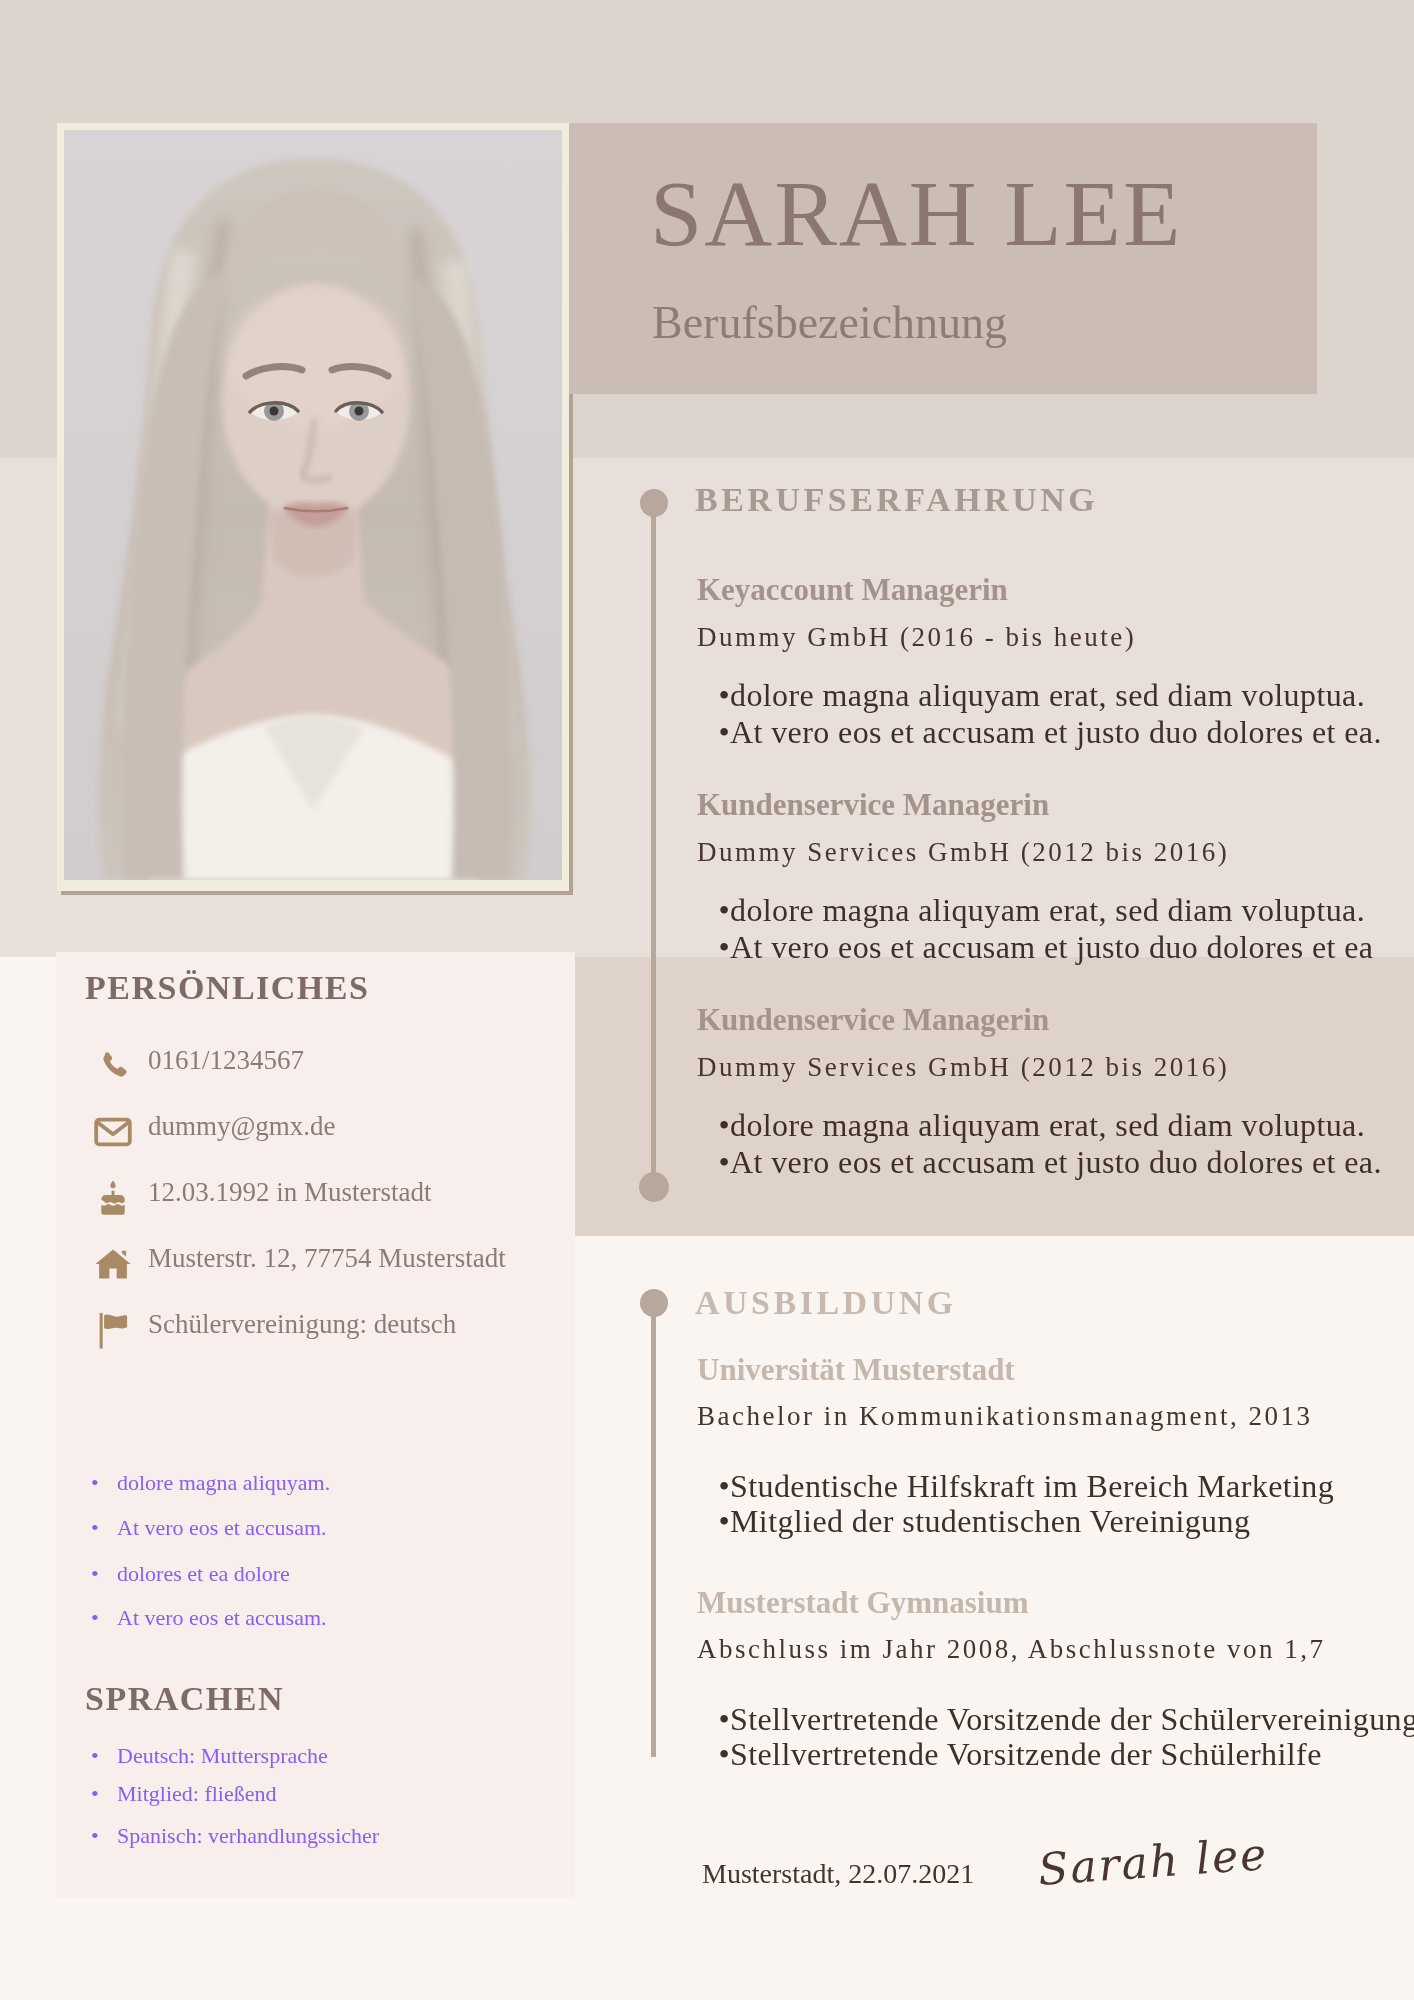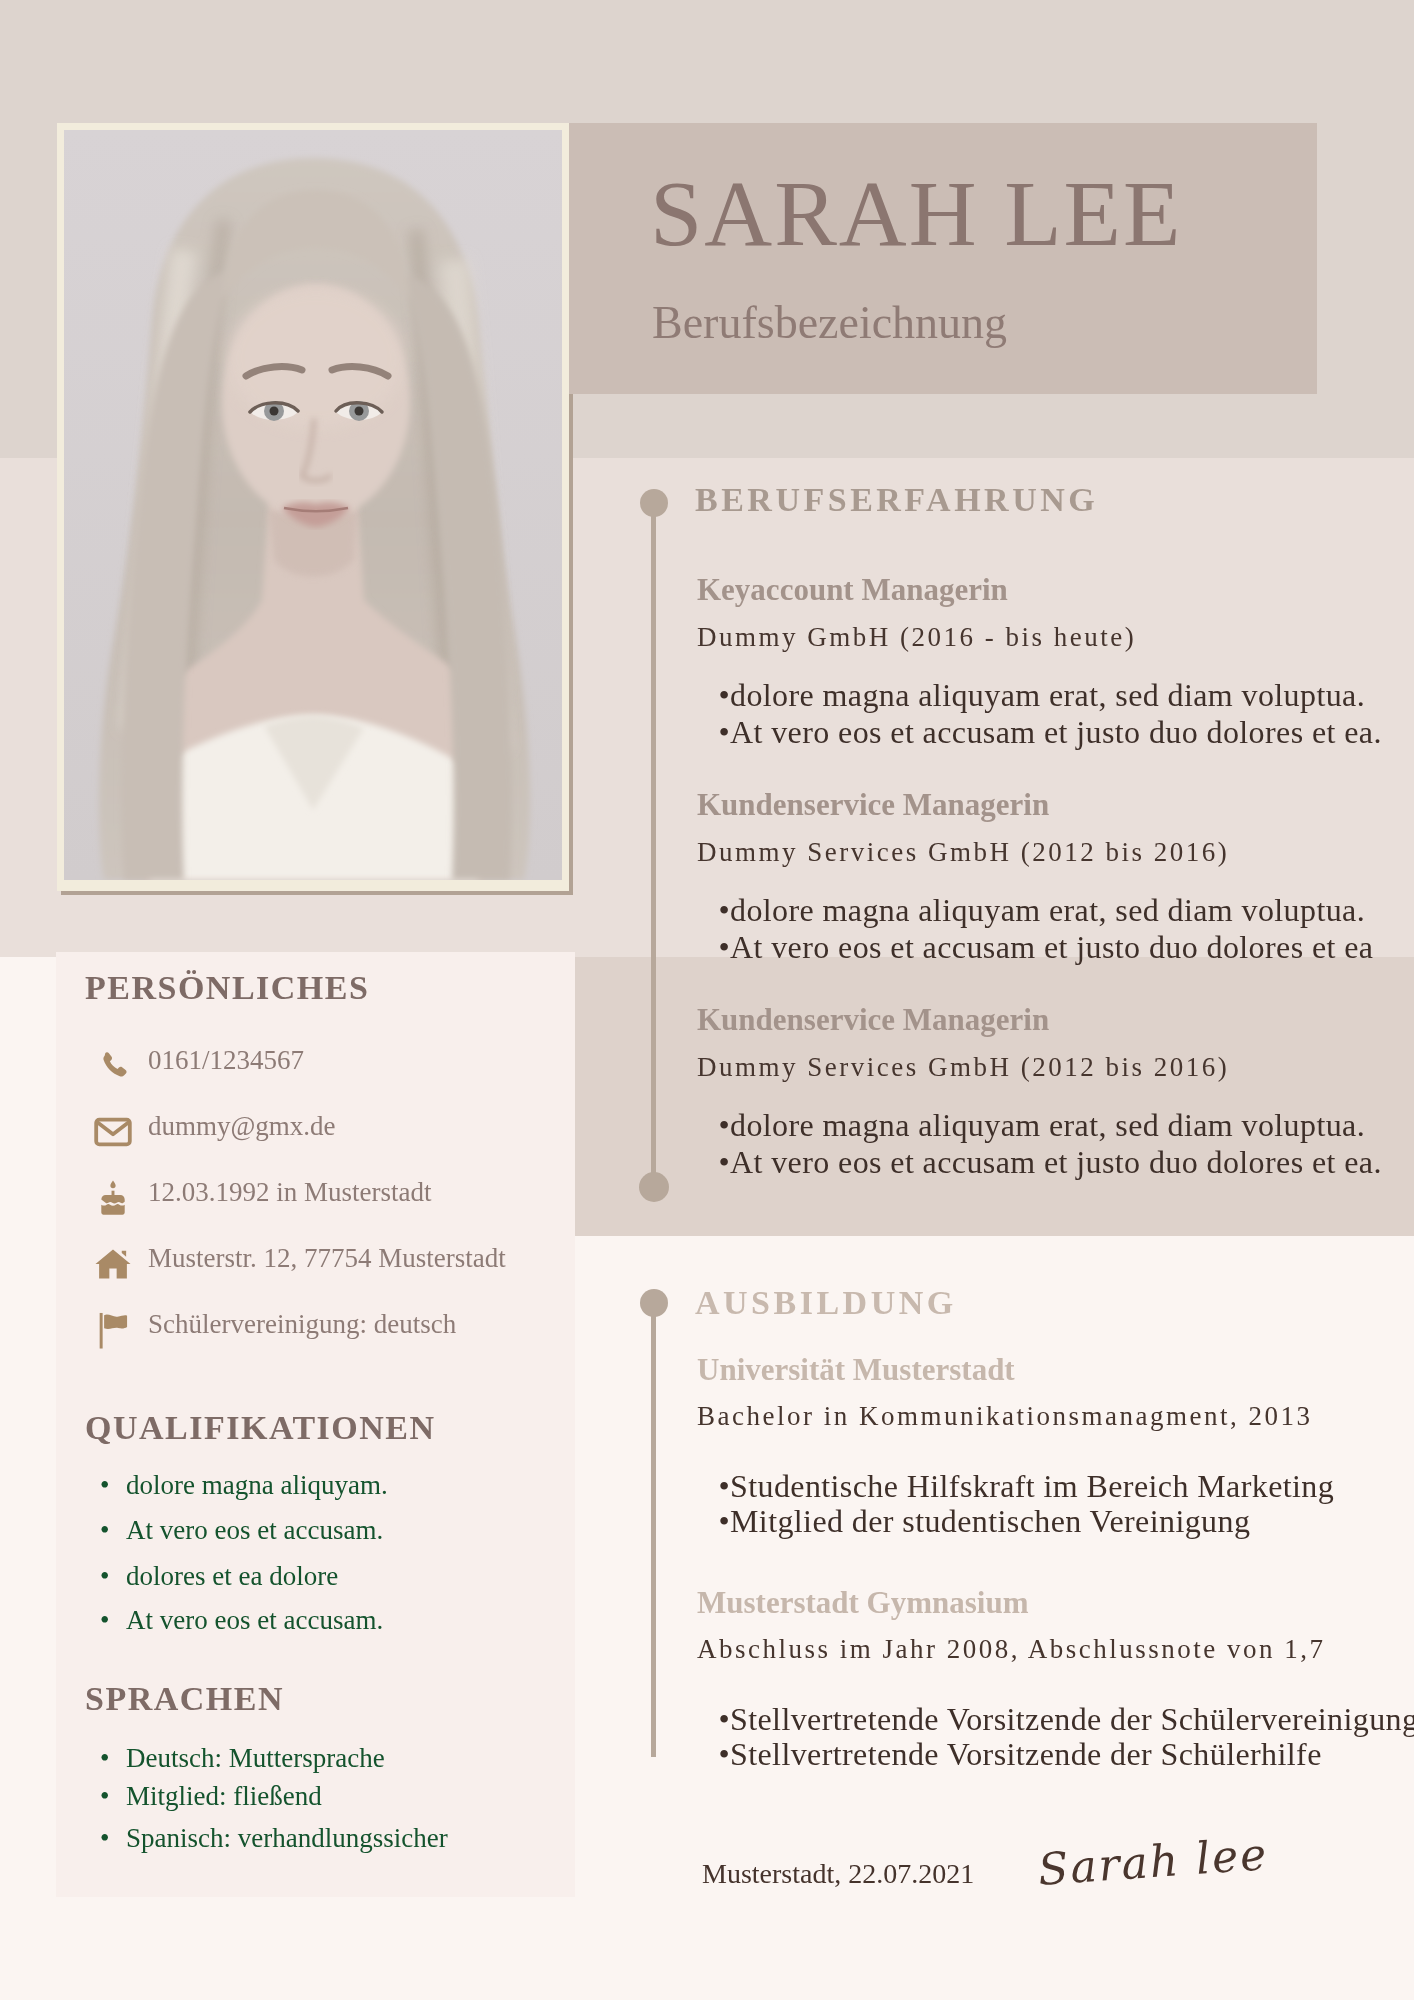--- a/index.html
+++ b/index.html
@@ -26,21 +26,21 @@
   
   #photo-frame{left:57px;top:123px;width:512px;height:768px;background:#F2ECDC;z-index:4;}
   #photo{left:7px;top:7px;width:498px;height:750px;overflow:hidden;}
 
   
   #sidebar-panel{left:56px;top:952px;width:519px;height:945px;background:#F8EFEC;z-index:5;}
   .side-heading{position:absolute;left:29px;font-size:34px;font-weight:bold;letter-spacing:1.5px;color:#7E6B66;white-space:nowrap;}
   .contact-row{position:absolute;left:0;width:519px;height:48px;}
   .contact-icon{position:absolute;left:36px;top:0;width:42px;height:48px;display:flex;align-items:center;justify-content:center;}
   .contact-text{position:absolute;left:92px;top:3px;font-size:27px;color:#8D7B76;white-space:nowrap;}
-  .side-bullet{position:absolute;left:44px;width:460px;font-size:27px;color:#14532d;white-space:nowrap;}
+  .side-bullet{position:absolute;left:35px;width:460px;font-size:22px;color:#8b5cf6;white-space:nowrap;}
   .side-bullet .dot, .rc-bullet .dot{display:inline-block;width:26px;}
 
   
   .section-title{position:absolute;left:695px;font-size:34px;font-weight:bold;letter-spacing:3.5px;white-space:nowrap;z-index:6;}
   #exp-title{top:481px;color:#A89A90;}
   #edu-title{top:1284px;color:#C8B9AE;}
   .tl-dot{position:absolute;width:28px;height:28px;border-radius:50%;background:#B7A89B;z-index:6;}
   .tl-line{position:absolute;width:5px;background:#B7A89B;z-index:6;}
   .tl-enddot{position:absolute;width:30px;height:30px;border-radius:50%;background:#B7A89B;z-index:6;}
 
@@ -181,21 +181,20 @@
       <div class="contact-row" style="top: 354px;">
         <span class="contact-icon">
           <svg width="36" height="40" viewBox="0 0 24 27">
             <rect x="3" y="2" width="2" height="24" fill="#A98A66"></rect>
             <path fill="#A98A66" d="M6 3.5 C9 2 12 5 15 4.5 C18 4 20 3 21.5 3.8 L21.5 11.5 C20 12.5 18 12.8 15.5 12.2 C12.5 11.5 9.5 13.8 6 12.3 Z"></path>
           </svg>
         </span>
         <span class="contact-text">Schülervereinigung: deutsch</span>
       </div>
     </div>
-  <div class="side-heading" id="qual-heading" style="top:457px;">QUALIFIKATIONEN</div>
   <div id="qual-list">
       <div class="side-bullet" style="top: 518px;"><span class="dot">•</span><span>dolore magna aliquyam.</span></div>
       <div class="side-bullet" style="top: 563px;"><span class="dot">•</span><span>At vero eos et accusam.</span></div>
       <div class="side-bullet" style="top: 609px;"><span class="dot">•</span><span>dolores et ea dolore</span></div>
       <div class="side-bullet" style="top: 653px;"><span class="dot">•</span><span>At vero eos et accusam.</span></div>
     </div>
   <div class="side-heading" id="lang-heading" style="top:728px;">SPRACHEN</div>
   <div id="lang-list">
       <div class="side-bullet" style="top: 791px;"><span class="dot">•</span><span>Deutsch: Muttersprache</span></div>
       <div class="side-bullet" style="top: 829px;"><span class="dot">•</span><span>Mitglied: fließend</span></div>

